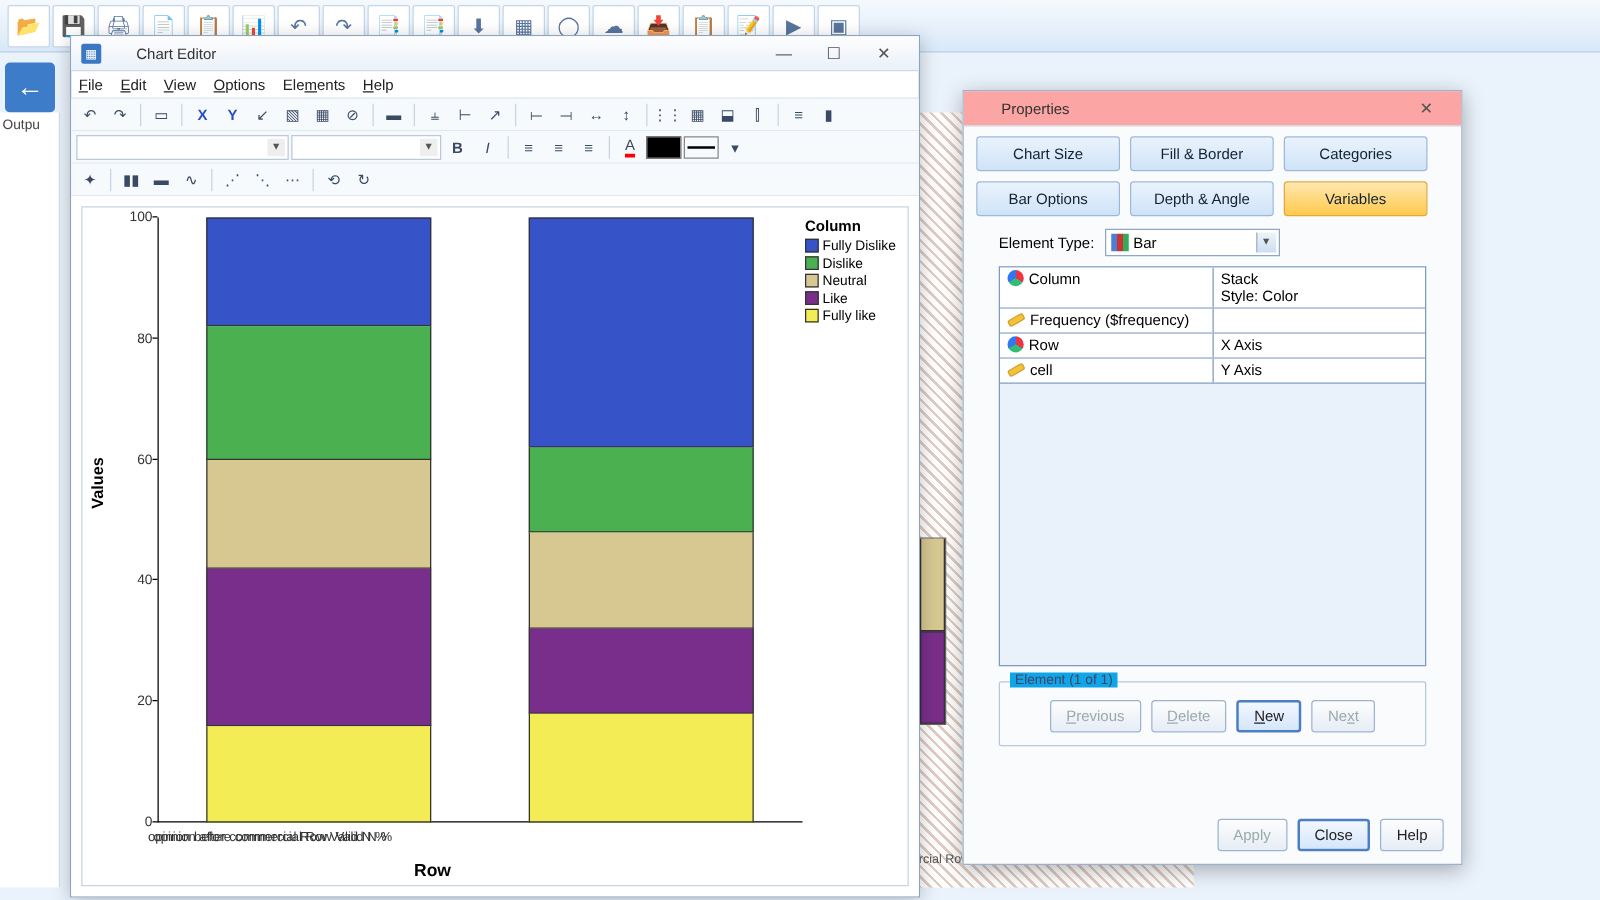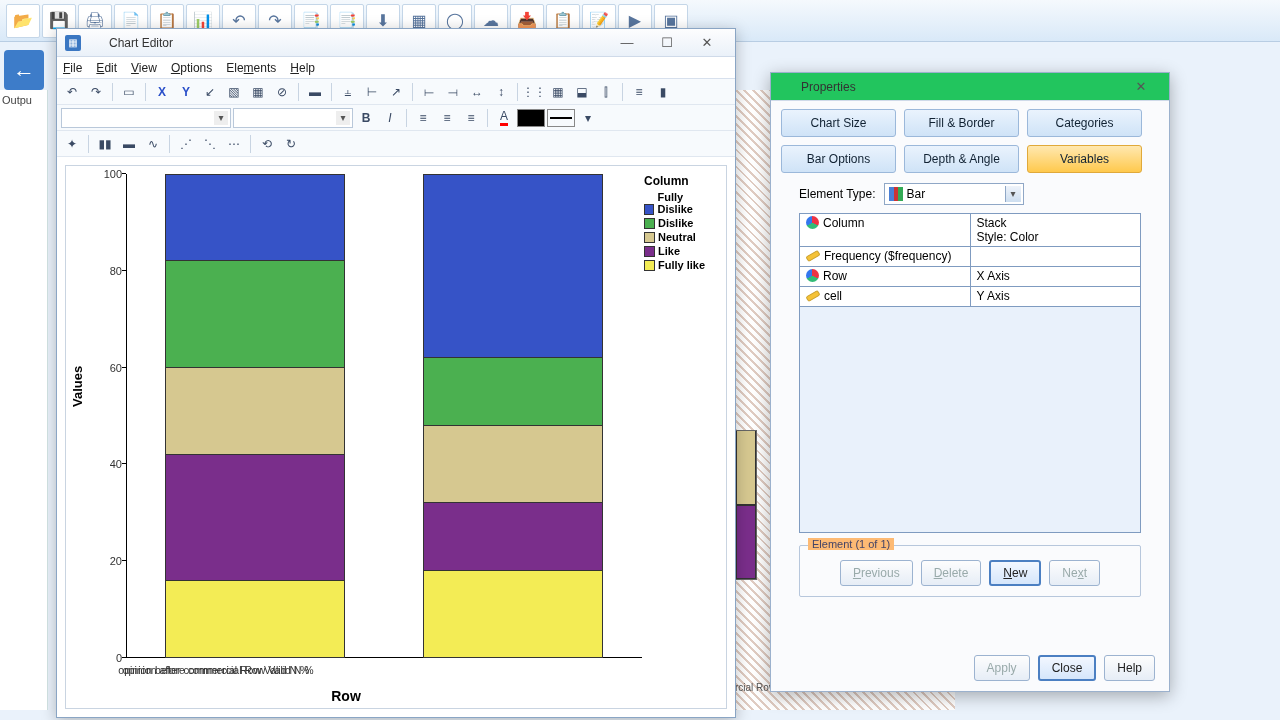--- a/index.html
+++ b/index.html
@@ -50,45 +50,45 @@
   .barcol { width:180px; height:100%; display:flex; align-items:flex-end; justify-content:center;}
   .stack { width:100%; display:flex; flex-direction:column-reverse; }
   .seg { width:100%; border:1px solid #333; border-top:none;}
   .seg:last-child{ border-top:1px solid #333;}
   .catlabel { position:absolute; bottom:-18px; width:240px; left:-30px; text-align:center; font-size:10.5px; color:#333;}
   .axisline { position:absolute; background:#000;}
   .axisline.y{ left:0; top:0; bottom:0; width:1px;}
   .axisline.x{ left:0; right:0; bottom:0; height:1px;}
   .legend { width:78px; margin:6px 6px 0 0; }
   .legend .lh{ font-weight:bold; font-size:12px; padding:2px;}
-  .lrow{ display:flex; align-items:flex-end; font-size:11px; padding:1px 2px;font-weight:bold;}
+  .lrow{ display:flex; align-items:flex-start; font-size:11px; padding:1px 2px;}
   .lsw{ width:11px; height:11px; border:1px solid #333; margin-right:3px;}
 
   
   .dlg { position:absolute; left:770px; top:72px; width:400px; height:620px; background:#fafbfd; border:1px solid #9bb1cd; box-shadow:0 4px 16px rgba(0,0,0,0.3); display:flex; flex-direction:column;}
-  .dlg .titlebar{ background:#22c55e;}
+  .dlg .titlebar{ background:#fca5a5;}
   .tabs { padding:8px 27px 0 10px; display:flex; flex-wrap:wrap; gap:8px;}
   .tab { flex:1 0 110px; height:28px; background:linear-gradient(#eaf3fd,#cfe3f7); border:1px solid #9bb8da; border-radius:3px; display:flex; align-items:center; justify-content:center; font-size:12px; color:#123; cursor:pointer;}
   .tab.active{ background:linear-gradient(#ffe8b0,#ffc94d); border-color:#e0a93a;}
   .pbody{ padding:10px 28px; flex:1; display:flex; flex-direction:column;}
   .field{ display:flex; align-items:center; gap:8px; margin-bottom:8px;}
   .field label{ font-size:12px;}
   .combo2{ height:22px; border:1px solid #8fa7c6; background:#fff; width:140px; display:flex; align-items:center; padding:0 4px; position:relative;}
   .combo2 .ci{ width:14px; height:14px; margin-right:4px; display:inline-block; background:linear-gradient(#f33,#33f);}
   .combo2 .drop{ position:absolute; right:2px; top:2px; width:16px; height:16px; background:linear-gradient(#eef3fa,#cddef0); border-left:1px solid #8fa7c6; color:#555; text-align:center; line-height:16px; font-size:10px;}
   .grid{ border:1px solid #7f9bc0; flex:0 0 320px; background:#e9f1fb; overflow:hidden;}
   .grow{ display:flex; border-bottom:1px solid #7f9bc0; background:#fff; min-height:20px; font-size:12px;}
   .grow:nth-child(even){}
   .gcell{ flex:1; padding:2px 6px; border-right:1px solid #7f9bc0; display:flex; align-items:flex-start; gap:4px;}
   .gcell:last-child{border-right:none;}
   .vicon{ width:13px; height:13px; display:inline-block; border-radius:50%;}
   .vicon.cat{ background: conic-gradient(#e34 0 120deg,#3b7 120deg 240deg,#37e 240deg 360deg);}
   .vicon.scale{ width:14px; height:6px; background:#f5c237; border-radius:2px; transform:rotate(-30deg); margin-top:4px; border:1px solid #caa030;}
   .elembox{ margin-top:12px; border:1px solid #b7c7dc; border-radius:2px; padding:14px 10px 10px 10px; position:relative; display:flex; gap:8px; justify-content:center;}
-  .elembox .lgd{ position:absolute; top:-8px; left:8px; background:#fdba74; padding:0 4px; font-size:11px; color:#446;}
+  .elembox .lgd{ position:absolute; top:-8px; left:8px; background:#0ea5e9; padding:0 4px; font-size:11px; color:#446;}
   .btn{ height:26px; padding:0 12px; background:linear-gradient(#fdfdfd,#e6edf6); border:1px solid #9cb3d0; border-radius:3px; font-size:12px; color:#222; display:inline-flex; align-items:center;}
   .btn.disabled{ color:#9aa; }
   .btn.primary{ border:2px solid #4b7fc2; background:linear-gradient(#f2f7ff,#d5e6fb);}
   .dlgfooter{ padding:10px 14px; display:flex; justify-content:flex-end; gap:8px; }
 </style>
 </head>
 <body>
 <div class="app">
 
 <div class="bgbar">

